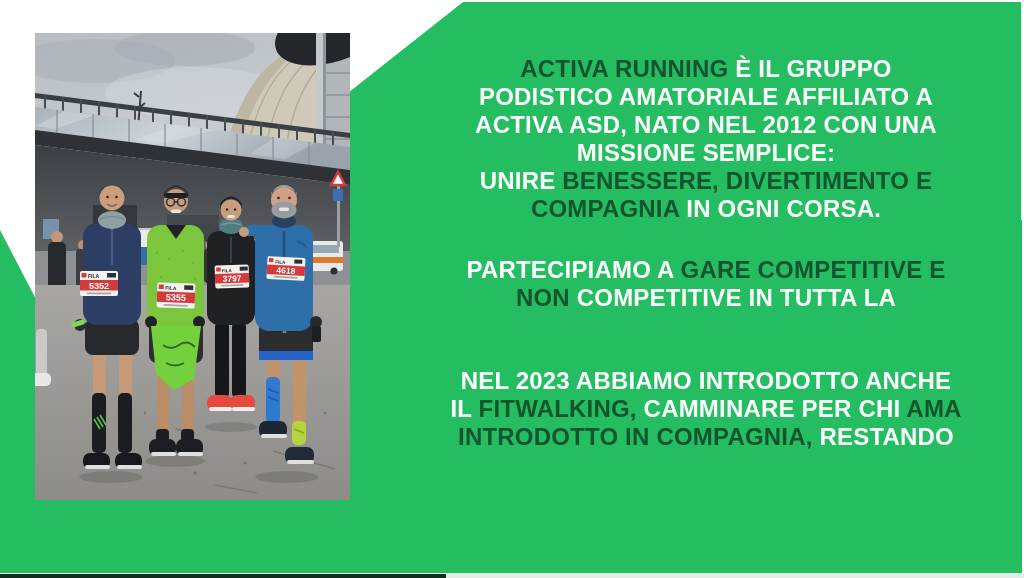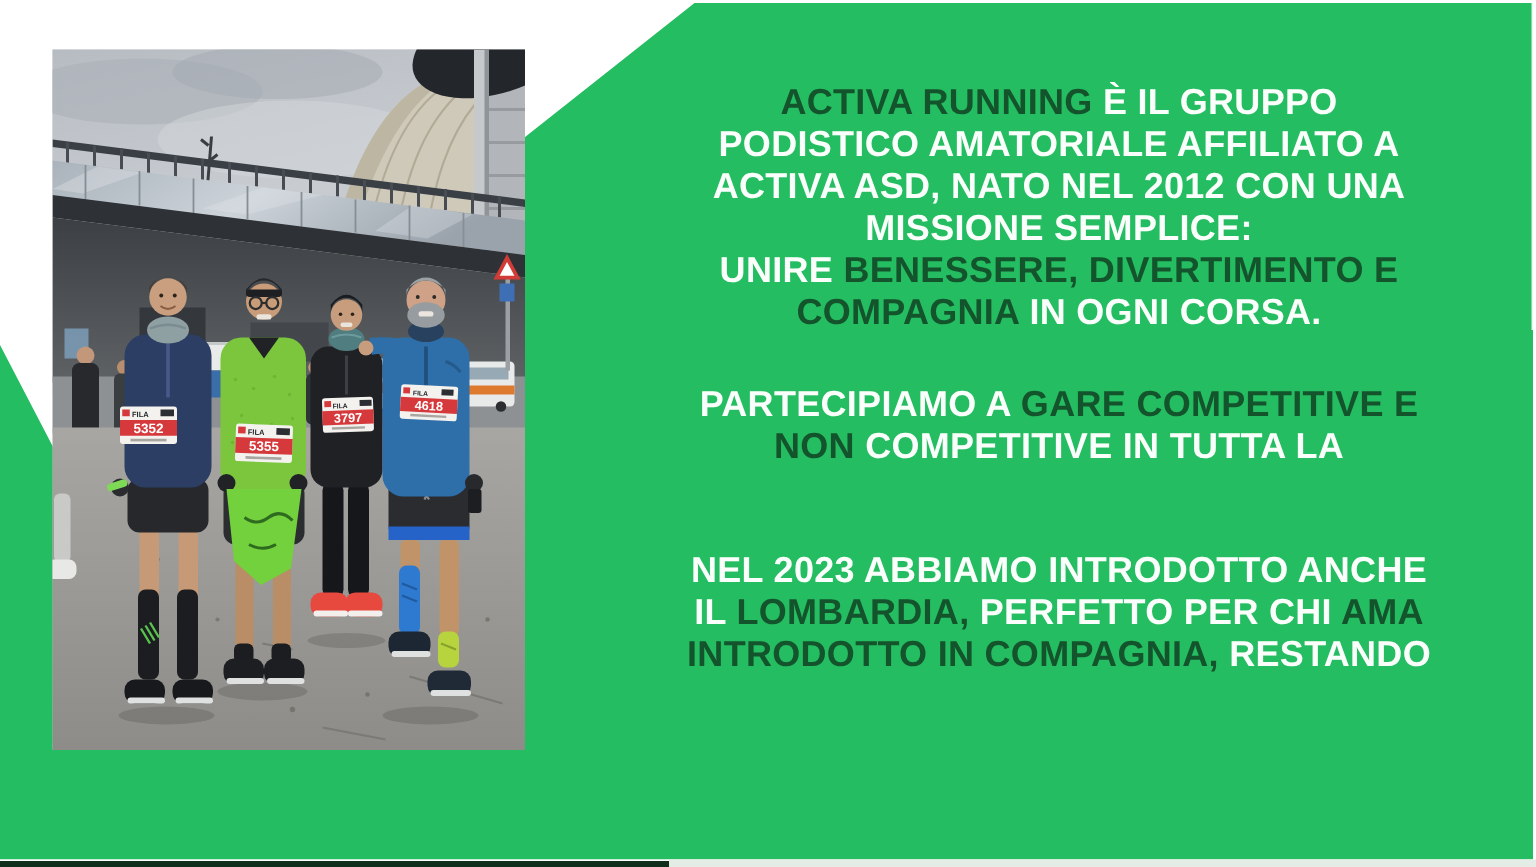--- a/index.html
+++ b/index.html
@@ -338,16 +338,16 @@
           <text x="251" y="240.5" font-size="8.5" font-weight="bold" fill="#ffffff" text-anchor="middle" font-family="Liberation Sans,sans-serif">4618</text>
           <rect x="239" y="243.5" width="24" height="1.6" fill="#a9a6a2"></rect>
         </g>
       </g>
     </svg>
   </div>
 
   <div class="about">
     <p class="gap1"><span class="seg-dark">ACTIVA RUNNING</span><span class="seg-light"> È IL GRUPPO</span><br><span class="seg-light">PODISTICO AMATORIALE AFFILIATO A</span><br><span class="seg-light">ACTIVA ASD, NATO NEL 2012 CON UNA</span><br><span class="seg-light">MISSIONE SEMPLICE:</span><br><span class="seg-light">UNIRE </span><span class="seg-dark">BENESSERE, DIVERTIMENTO E</span><br><span class="seg-dark">COMPAGNIA</span><span class="seg-light"> IN OGNI CORSA.</span></p>
     <p class="gap2"><span class="seg-light">PARTECIPIAMO A </span><span class="seg-dark">GARE COMPETITIVE E</span><br><span class="seg-dark">NON</span><span class="seg-light"> COMPETITIVE IN TUTTA LA</span><br><br></p>
-    <p><span class="seg-light">NEL 2023 ABBIAMO INTRODOTTO ANCHE</span><br><span class="seg-light">IL </span><span class="seg-dark">LOMBARDIA,</span><span class="seg-light"> PERFETTO PER CHI </span><span class="seg-dark">AMA</span><br><span class="seg-dark">INTRODOTTO IN COMPAGNIA,</span><span class="seg-light"> RESTANDO</span><br></p>
+    <p><span class="seg-light">NEL 2023 ABBIAMO INTRODOTTO ANCHE</span><br><span class="seg-light">IL </span><span class="seg-dark">FITWALKING,</span><span class="seg-light"> CAMMINARE PER CHI </span><span class="seg-dark">AMA</span><br><span class="seg-dark">INTRODOTTO IN COMPAGNIA,</span><span class="seg-light"> RESTANDO</span><br></p>
   </div>
 
 </div>
 
 </body></html>

